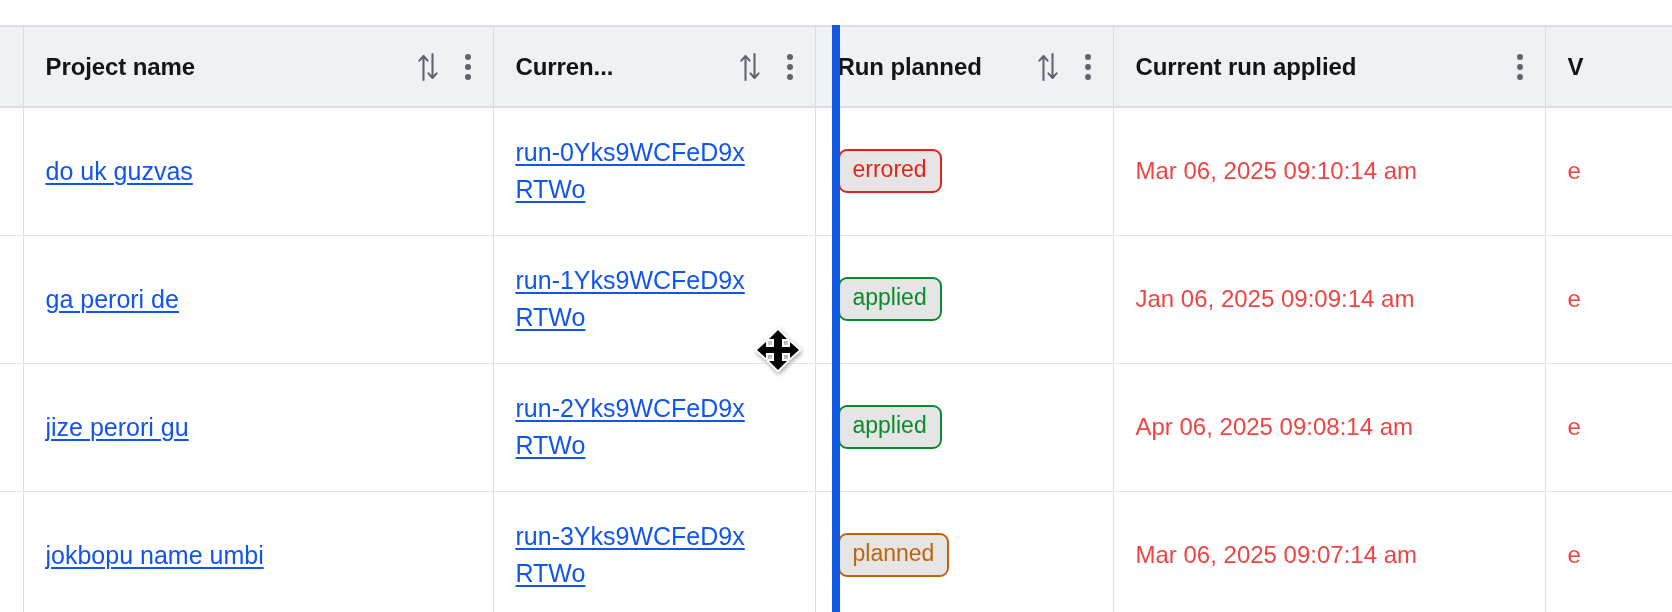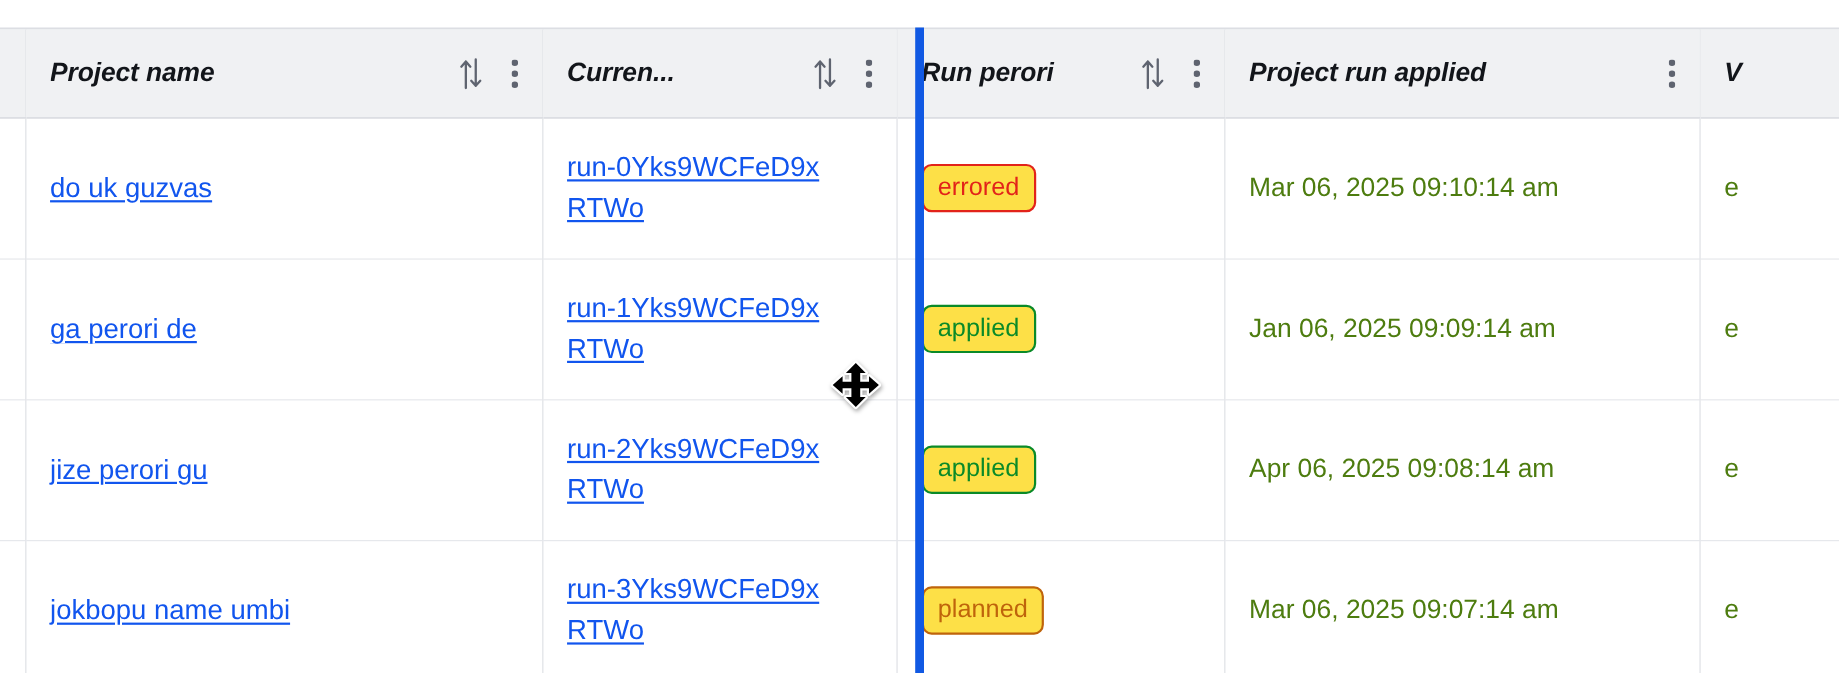--- a/index.html
+++ b/index.html
@@ -60,21 +60,20 @@
     white-space: nowrap;
     position: relative;
   }
   thead th.th-select { padding: 0; border-right: 1px solid #dcdee3; }
 
   .th-inner {
     display: flex;
     align-items: center;
     width: 100%;
     height: 100%;
-    font-style: italic;
   }
   .th-label {
     flex: 1 1 auto;
     overflow: hidden;
     text-overflow: ellipsis;
     white-space: nowrap;
     letter-spacing: -0.1px;
   }
   .th-actions {
     flex: 0 0 auto;
@@ -107,31 +106,31 @@
     text-decoration: underline;
     text-underline-offset: 3px;
     text-decoration-thickness: 1.5px;
     cursor: pointer;
     font-size: 25px;
     word-break: break-all;
     line-height: 1.48;
     display: inline;
   }
   .cell-link.wrap { display: inline-block; max-width: 240px; }
-  .cell-text { font-size: 24px; color: #4d7c0f; white-space: nowrap; }
+  .cell-text { font-size: 24px; color: #ef4444; white-space: nowrap; }
 
   
   .badge {
     display: inline-block;
     padding: 6px 13px 8px;
     border-radius: 9px;
     border: 2px solid currentColor;
     font-size: 23px;
     line-height: 1.12;
-    background: #fde047;
+    background: #e5e5e5;
     white-space: nowrap;
   }
   .badge.errored { color: #e2231a; }
   .badge.applied { color: #0a8a28; }
   .badge.planned { color: #bf640b; }
 
   
   .resize-indicator {
     position: absolute;
     top: 25px;
@@ -210,42 +209,42 @@
                     <circle cx="3" cy="13" r="3" fill="#5f6470"></circle>
                     <circle cx="3" cy="23" r="3" fill="#5f6470"></circle>
                   </svg>
                 </span>
               </span>
             </div>
           </th>
 
           <th>
             <div class="th-inner">
-              <span class="th-label">Run perori</span>
+              <span class="th-label">Run planned</span>
               <span class="th-actions">
                 <span title="sort">
                   <svg class="icon-sort" viewBox="0 0 22 30" fill="none" xmlns="http://www.w3.org/2000/svg">
                     <path d="M6.5 28V4M6.5 4L2.4 8.6M6.5 4L10.6 8.6" stroke="#5f6470" stroke-width="2.1" stroke-linecap="round" stroke-linejoin="round"></path>
                     <path d="M15.5 2v24M15.5 26l4.1-4.6M15.5 26l-4.1-4.6" stroke="#5f6470" stroke-width="2.1" stroke-linecap="round" stroke-linejoin="round"></path>
                   </svg>
                 </span>
                 <span title="more">
                   <svg class="icon-kebab" viewBox="0 0 6 26" xmlns="http://www.w3.org/2000/svg">
                     <circle cx="3" cy="3" r="3" fill="#5f6470"></circle>
                     <circle cx="3" cy="13" r="3" fill="#5f6470"></circle>
                     <circle cx="3" cy="23" r="3" fill="#5f6470"></circle>
                   </svg>
                 </span>
               </span>
             </div>
           </th>
 
           <th>
             <div class="th-inner">
-              <span class="th-label">Project run applied</span>
+              <span class="th-label">Current run applied</span>
               <span class="th-actions">
                 <span title="more">
                   <svg class="icon-kebab" viewBox="0 0 6 26" xmlns="http://www.w3.org/2000/svg">
                     <circle cx="3" cy="3" r="3" fill="#5f6470"></circle>
                     <circle cx="3" cy="13" r="3" fill="#5f6470"></circle>
                     <circle cx="3" cy="23" r="3" fill="#5f6470"></circle>
                   </svg>
                 </span>
               </span>
             </div>

